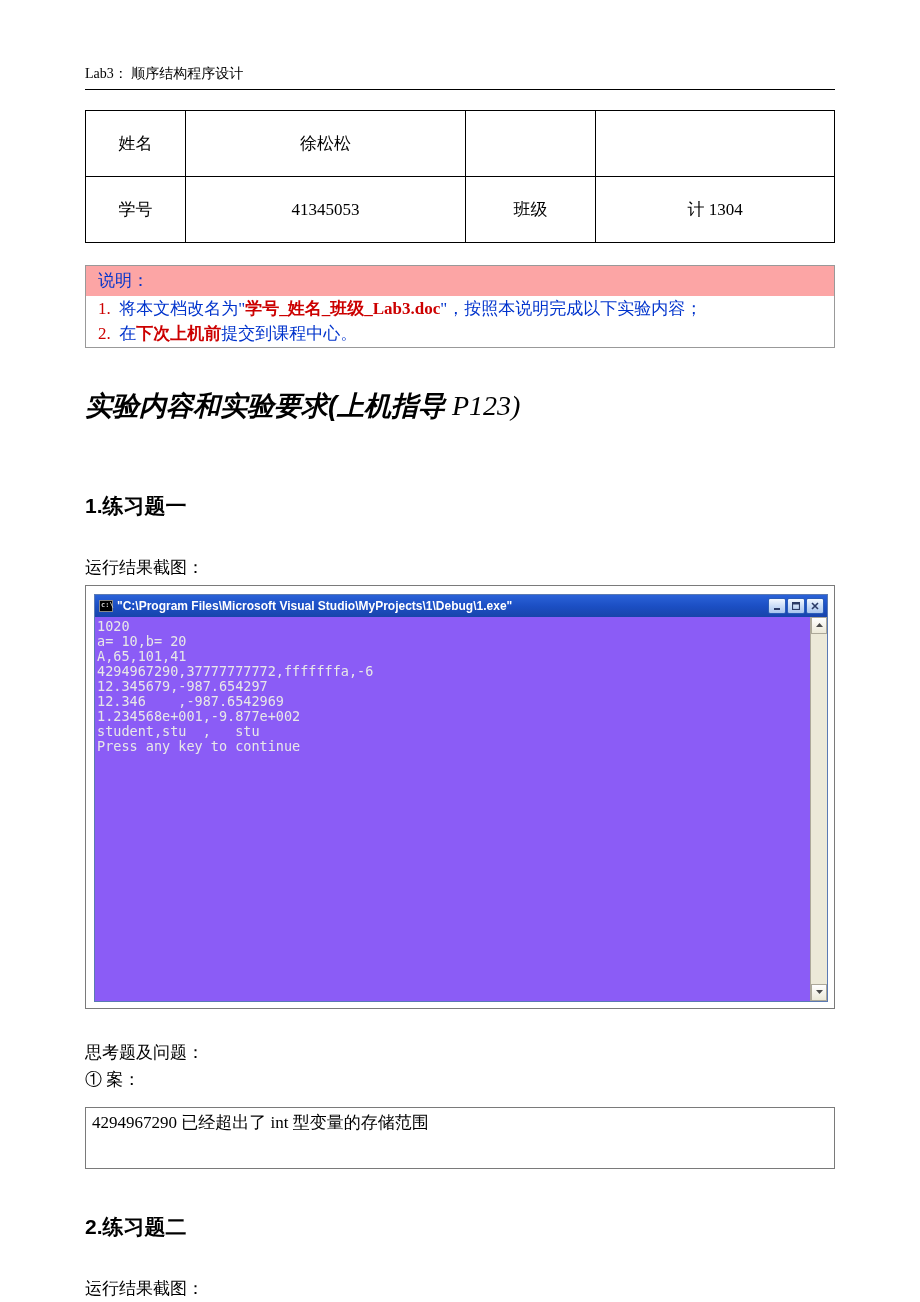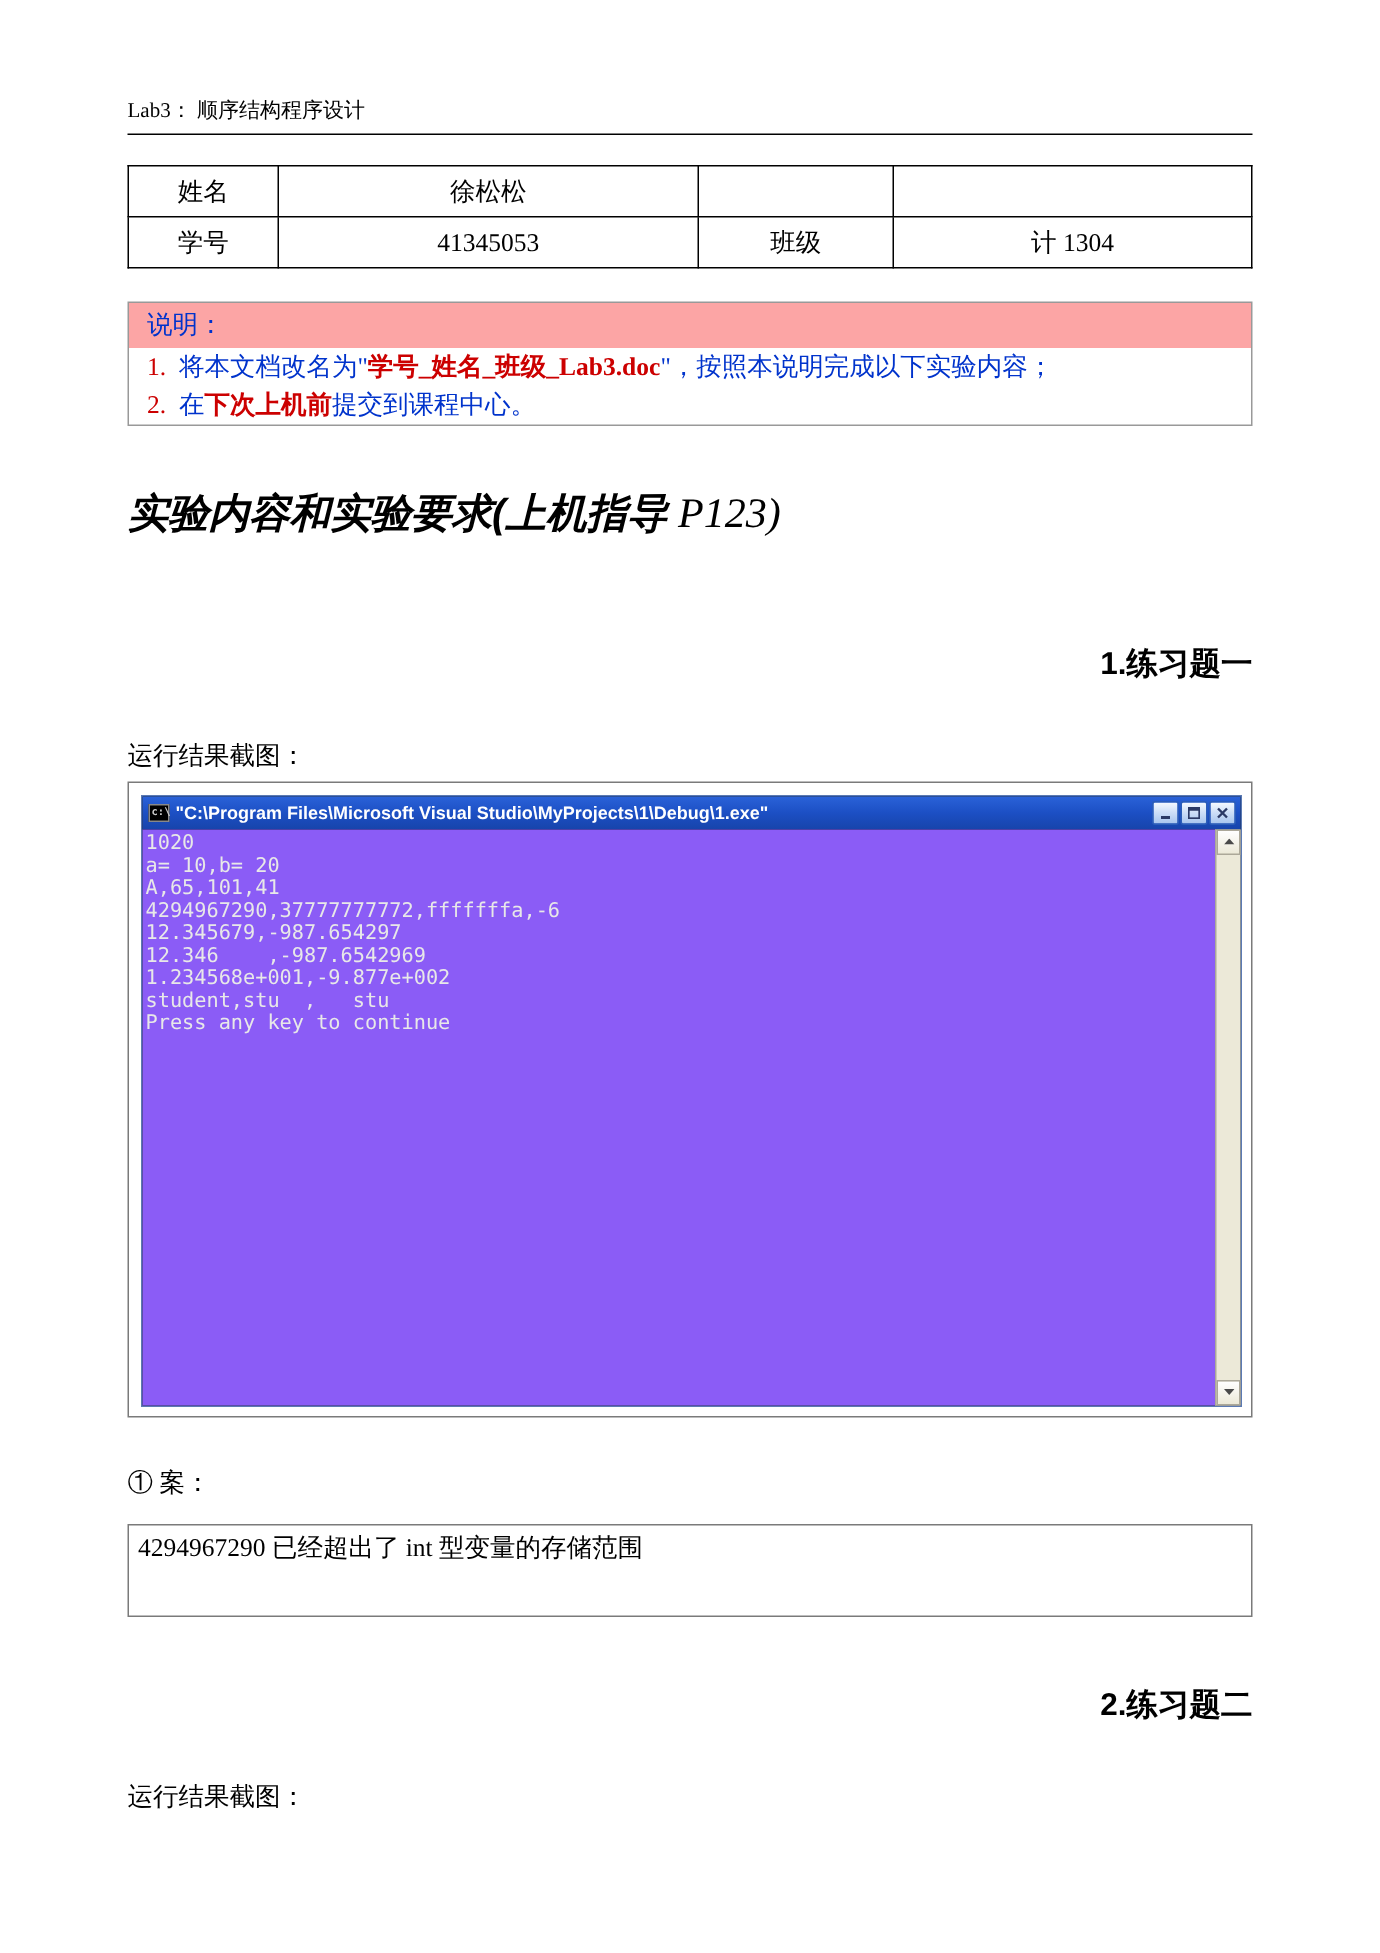--- a/index.html
+++ b/index.html
@@ -23,21 +23,21 @@
       margin-bottom: 20px;
     }
     .info-table {
       border-collapse: collapse;
       width: 100%;
       margin-bottom: 22px;
       table-layout: fixed;
     }
     .info-table td {
       border: 1.5px solid #000;
-      padding: 5px 8px;
+      padding: 21px 8px;
       text-align: center;
       font-size: 17px;
       height: 30px;
     }
     .info-table td.label { width: 100px; }
     .info-table td.val1 { width: 280px; }
     .info-table td.label2 { width: 130px; }
     .info-table td.val2 { }
     .instruction-box {
       border: 1px solid #999;
@@ -67,21 +67,20 @@
     .main-title-suffix {
       font-family: "Times New Roman", serif;
       font-size: 28px;
       font-weight: normal;
     }
     .section-title {
       font-family: "SimHei", "黑体", "Arial", sans-serif;
       font-weight: bold;
       font-size: 21px;
       margin-bottom: 36px;
-      text-align: right;
     }
     .caption {
       font-size: 17px;
       margin-bottom: 6px;
     }
     .console-outer {
       border: 1px solid #7a7a7a;
       padding: 8px 6px 6px 8px;
       margin-bottom: 30px;
       background: #fff;
@@ -266,19 +265,20 @@
           <svg width="7" height="4" viewBox="0 0 7 4">
               <path d="M3.5 4 L7 0 L0 0 Z" fill="#4a4a4a"></path>
             </svg>
         </div>
       </div>
     </div>
   </div>
 </div>
 
 <div class="think-block">
+  <div>思考题及问题：</div>
   <div>①  案：</div>
 </div>
 
 <div class="answer-box">4294967290 已经超出了 int 型变量的存储范围</div>
 
 <div class="section-title">2.练习题二</div>
 <div class="caption">运行结果截图：</div>
 
 </body></html>

